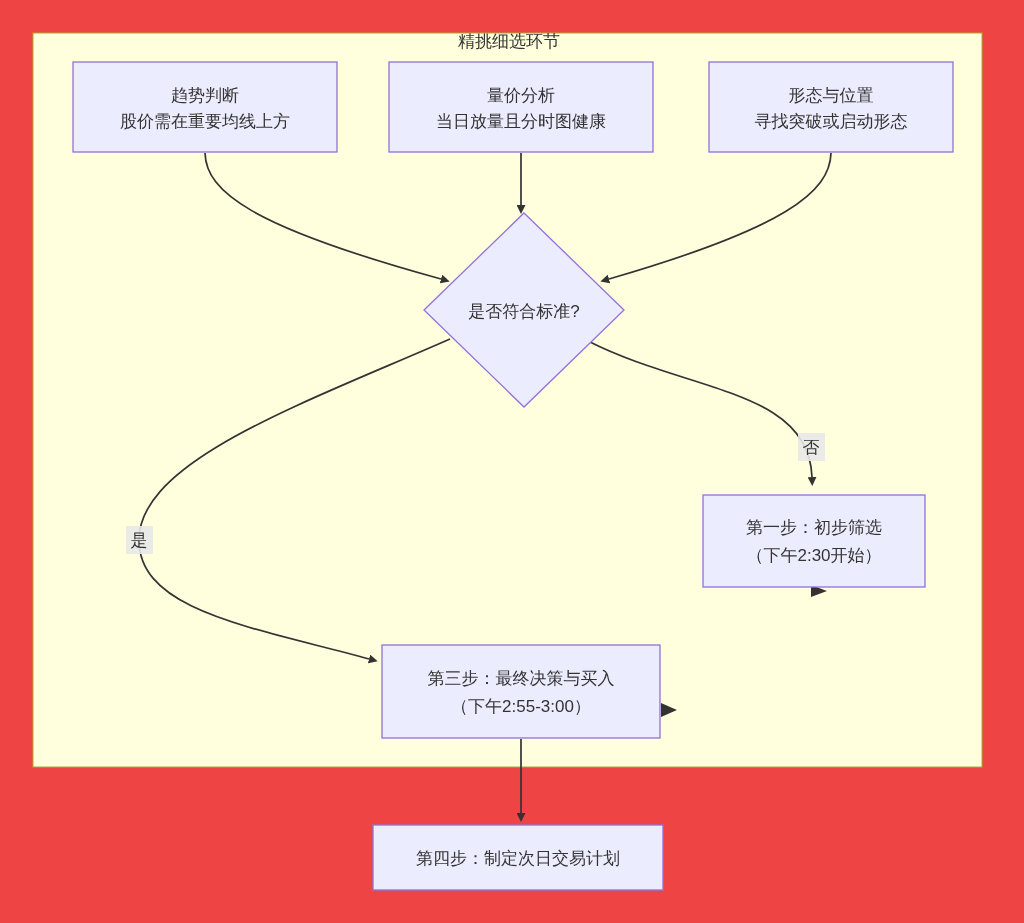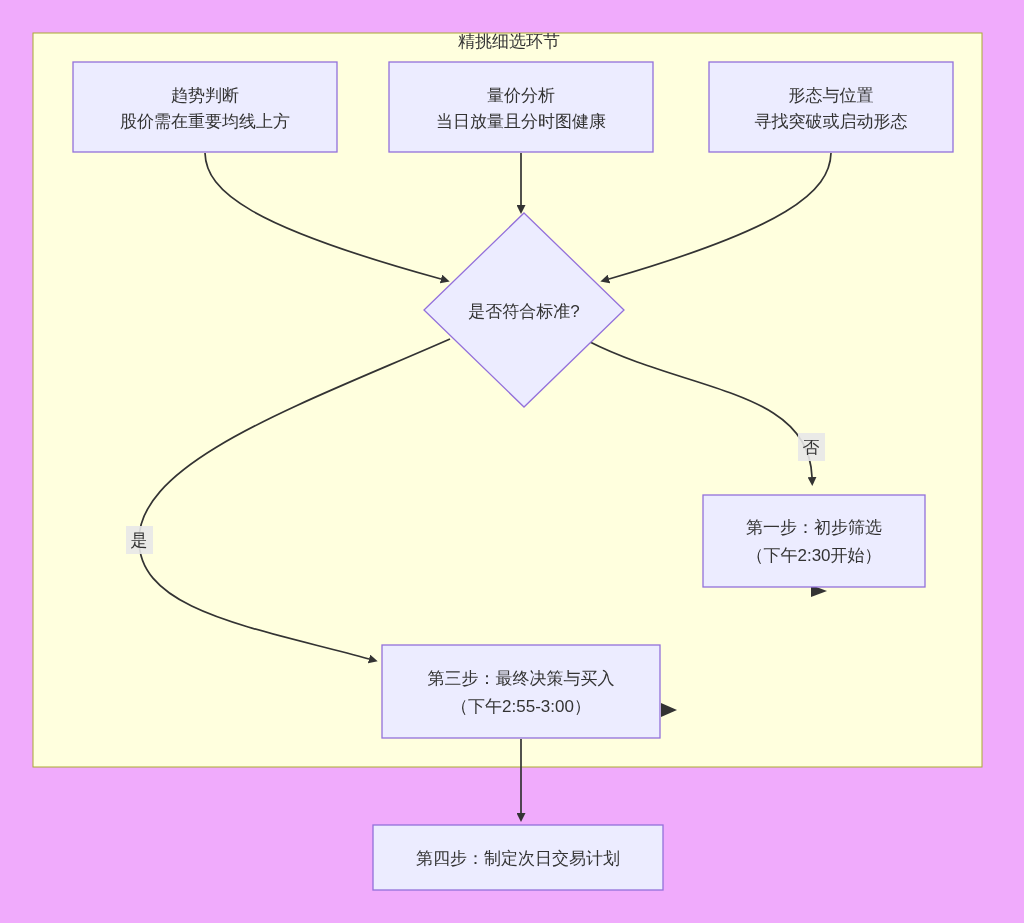--- a/index.html
+++ b/index.html
@@ -5,21 +5,21 @@
   html, body {
     margin: 0;
     padding: 0;
     background: #ffffff;
     font-family: "Liberation Sans", "DejaVu Sans", sans-serif;
   }
   .canvas {
     position: relative;
     width: 1024px;
     height: 923px;
-    background: #f0abfc;
+    background: #ef4444;
     overflow: hidden;
   }
   svg text {
     font-family: "Liberation Sans", "DejaVu Sans", sans-serif;
     fill: #333333;
     font-size: 17px;
   }
   svg .cluster-title { font-size: 17px; }
   svg .edge { fill: none; stroke: #333333; stroke-width: 1.7px; }
   svg .node-rect { fill: #ECECFF; stroke: #9370DB; stroke-width: 1.3px; }

